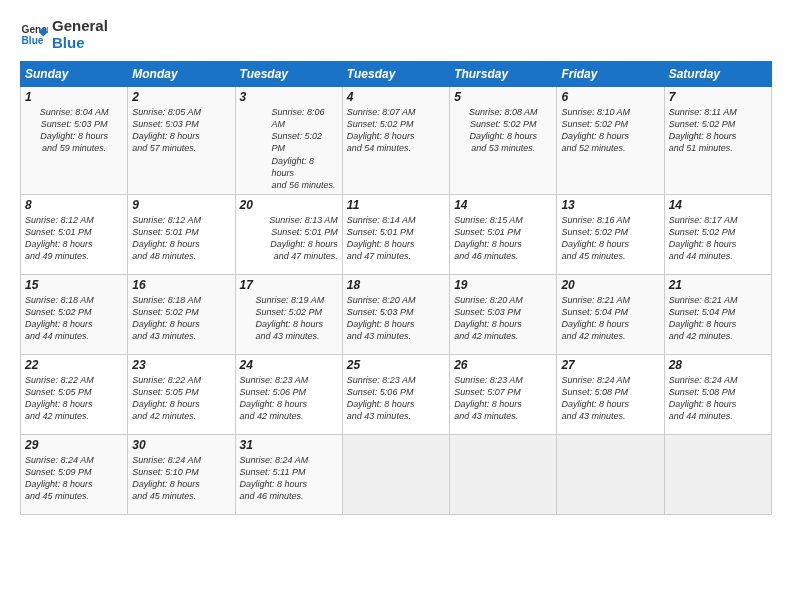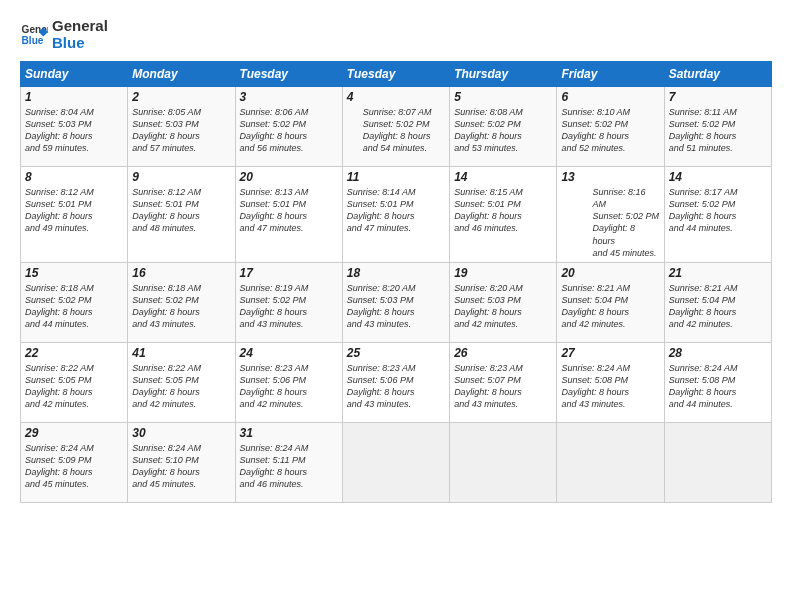--- a/index.html
+++ b/index.html
@@ -121,49 +121,49 @@
         <th>Tuesday</th>
         <th>Thursday</th>
         <th>Friday</th>
         <th>Saturday</th>
       </tr>
     </thead>
     <tbody id="calendar-body">
     <tr>
           <td>
             <span class="day-num">1</span>
-            <div class="cell-info" style="white-space: pre-line;">Sunrise: 8:04 AM
+            <div class="cell-info" style="white-space: pre-line; text-align: center;">Sunrise: 8:04 AM
 Sunset: 5:03 PM
 Daylight: 8 hours
 and 59 minutes.</div>
           </td>
           <td>
             <span class="day-num">2</span>
             <div class="cell-info" style="white-space: pre-line;">Sunrise: 8:05 AM
 Sunset: 5:03 PM
 Daylight: 8 hours
 and 57 minutes.</div>
           </td>
           <td>
             <span class="day-num">3</span>
-            <div class="cell-info" style="white-space: pre-line;">Sunrise: 8:06 AM
+            <div class="cell-info" style="white-space: pre-line; margin-left: 32px;">Sunrise: 8:06 AM
 Sunset: 5:02 PM
 Daylight: 8 hours
 and 56 minutes.</div>
           </td>
           <td>
             <span class="day-num">4</span>
-            <div class="cell-info" style="white-space: pre-line; margin-left: 16px;">Sunrise: 8:07 AM
+            <div class="cell-info" style="white-space: pre-line;">Sunrise: 8:07 AM
 Sunset: 5:02 PM
 Daylight: 8 hours
 and 54 minutes.</div>
           </td>
           <td>
             <span class="day-num">5</span>
-            <div class="cell-info" style="white-space: pre-line;">Sunrise: 8:08 AM
+            <div class="cell-info" style="white-space: pre-line; text-align: center;">Sunrise: 8:08 AM
 Sunset: 5:02 PM
 Daylight: 8 hours
 and 53 minutes.</div>
           </td>
           <td>
             <span class="day-num">6</span>
             <div class="cell-info" style="white-space: pre-line;">Sunrise: 8:10 AM
 Sunset: 5:02 PM
 Daylight: 8 hours
 and 52 minutes.</div>
@@ -186,42 +186,42 @@
           </td>
           <td>
             <span class="day-num">9</span>
             <div class="cell-info" style="white-space: pre-line;">Sunrise: 8:12 AM
 Sunset: 5:01 PM
 Daylight: 8 hours
 and 48 minutes.</div>
           </td>
           <td>
             <span class="day-num">20</span>
-            <div class="cell-info" style="white-space: pre-line;">Sunrise: 8:13 AM
+            <div class="cell-info" style="white-space: pre-line; text-align: right;">Sunrise: 8:13 AM
 Sunset: 5:01 PM
 Daylight: 8 hours
 and 47 minutes.</div>
           </td>
           <td>
             <span class="day-num">11</span>
             <div class="cell-info" style="white-space: pre-line;">Sunrise: 8:14 AM
 Sunset: 5:01 PM
 Daylight: 8 hours
 and 47 minutes.</div>
           </td>
           <td>
             <span class="day-num">14</span>
             <div class="cell-info" style="white-space: pre-line;">Sunrise: 8:15 AM
 Sunset: 5:01 PM
 Daylight: 8 hours
 and 46 minutes.</div>
           </td>
           <td>
             <span class="day-num">13</span>
-            <div class="cell-info" style="white-space: pre-line; margin-left: 31px;">Sunrise: 8:16 AM
+            <div class="cell-info" style="white-space: pre-line;">Sunrise: 8:16 AM
 Sunset: 5:02 PM
 Daylight: 8 hours
 and 45 minutes.</div>
           </td>
           <td>
             <span class="day-num">14</span>
             <div class="cell-info" style="white-space: pre-line;">Sunrise: 8:17 AM
 Sunset: 5:02 PM
 Daylight: 8 hours
 and 44 minutes.</div>
@@ -237,21 +237,21 @@
           </td>
           <td>
             <span class="day-num">16</span>
             <div class="cell-info" style="white-space: pre-line;">Sunrise: 8:18 AM
 Sunset: 5:02 PM
 Daylight: 8 hours
 and 43 minutes.</div>
           </td>
           <td>
             <span class="day-num">17</span>
-            <div class="cell-info" style="white-space: pre-line;">Sunrise: 8:19 AM
+            <div class="cell-info" style="white-space: pre-line; margin-left: 16px;">Sunrise: 8:19 AM
 Sunset: 5:02 PM
 Daylight: 8 hours
 and 43 minutes.</div>
           </td>
           <td>
             <span class="day-num">18</span>
             <div class="cell-info" style="white-space: pre-line;">Sunrise: 8:20 AM
 Sunset: 5:03 PM
 Daylight: 8 hours
 and 43 minutes.</div>
@@ -280,21 +280,21 @@
         </tr>
         <tr>
           <td>
             <span class="day-num">22</span>
             <div class="cell-info" style="white-space: pre-line;">Sunrise: 8:22 AM
 Sunset: 5:05 PM
 Daylight: 8 hours
 and 42 minutes.</div>
           </td>
           <td>
-            <span class="day-num">41</span>
+            <span class="day-num">23</span>
             <div class="cell-info" style="white-space: pre-line;">Sunrise: 8:22 AM
 Sunset: 5:05 PM
 Daylight: 8 hours
 and 42 minutes.</div>
           </td>
           <td>
             <span class="day-num">24</span>
             <div class="cell-info" style="white-space: pre-line;">Sunrise: 8:23 AM
 Sunset: 5:06 PM
 Daylight: 8 hours

